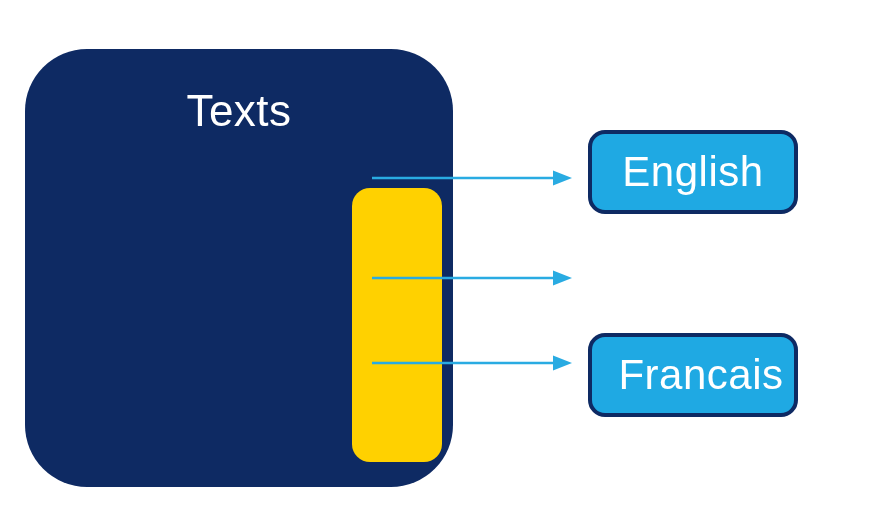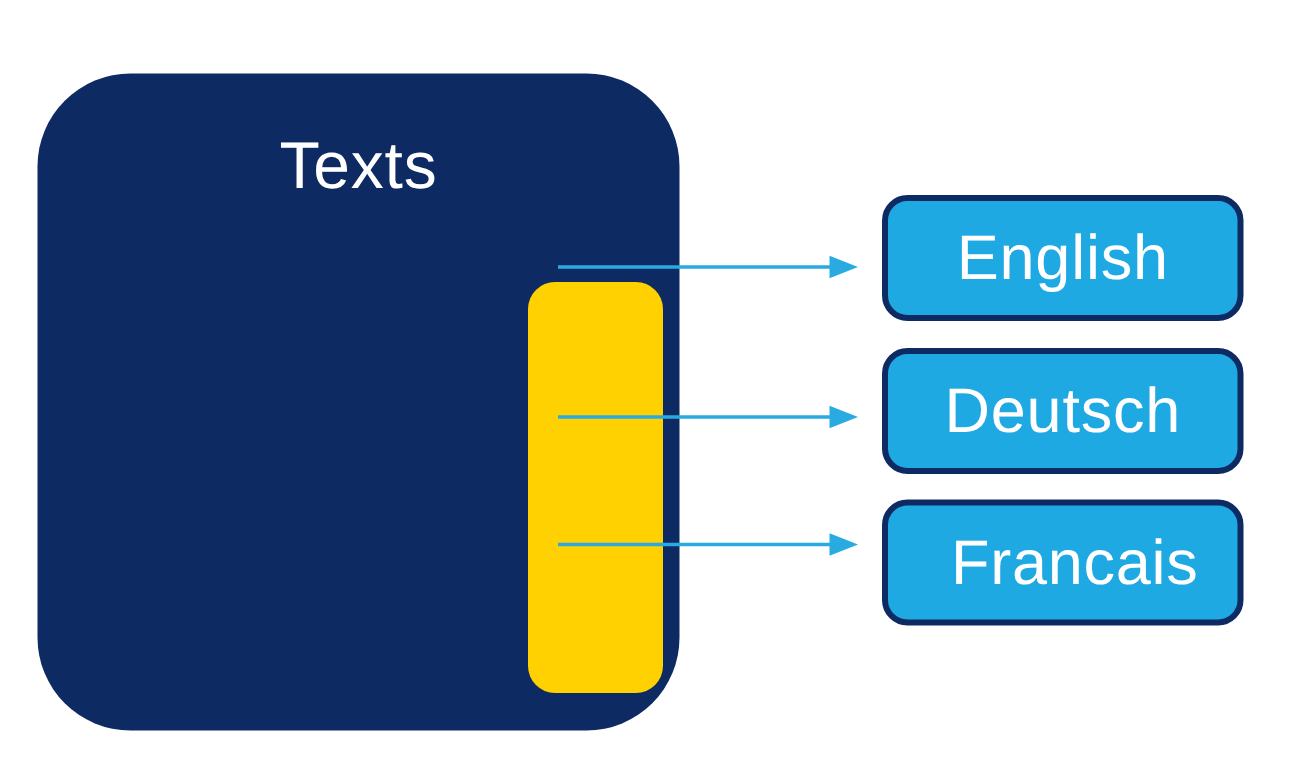--- a/index.html
+++ b/index.html
@@ -70,21 +70,21 @@
   .arrow-line {
     stroke: var(--arrow, #29ABE2);
     stroke-width: 2.4;
   }
   .arrow-head {
     fill: var(--arrow, #29ABE2);
   }
   .lang-box {
     position: absolute;
     left: 588px;
-    width: 241px;
+    width: 210px;
     height: 84px;
     box-sizing: border-box;
     background: var(--cyan, #1FA9E3);
     border: 4px solid var(--navy, #0E2A63);
     border-radius: 17px;
     display: flex;
     align-items: center;
     justify-content: center;
   }
   .lang-box .lang-label {
@@ -119,21 +119,18 @@
     <g>
       <line class="arrow-line" x1="372" y1="363" x2="554" y2="363"></line>
       <path class="arrow-head" d="M 553 355.5 L 572 363 L 553 370.5 Z"></path>
     </g>
   </svg>
 
   <div class="lang-box box-0">
     <span class="lang-label">English</span>
   </div>
 
-  <div class="lang-box box-1">
-    <span class="lang-label">Deutsch</span>
-  </div>
 
   <div class="lang-box box-2">
     <span class="lang-label">Francais</span>
   </div>
 
 </div>
 
 </body></html>

